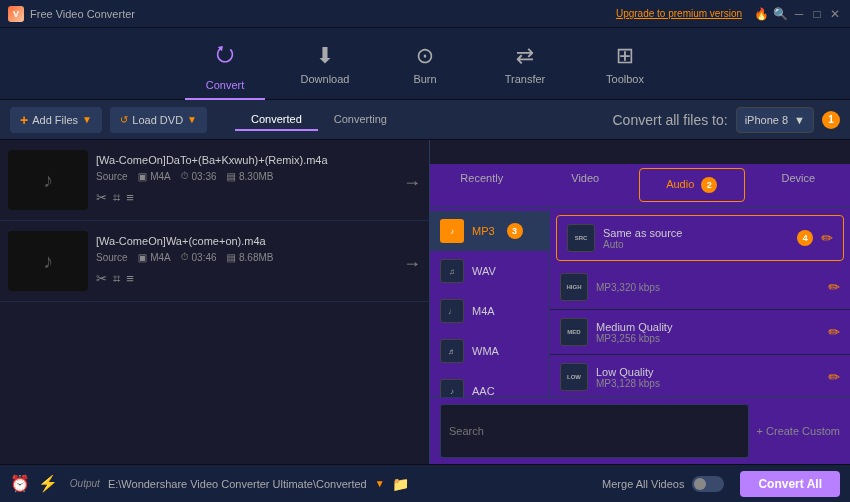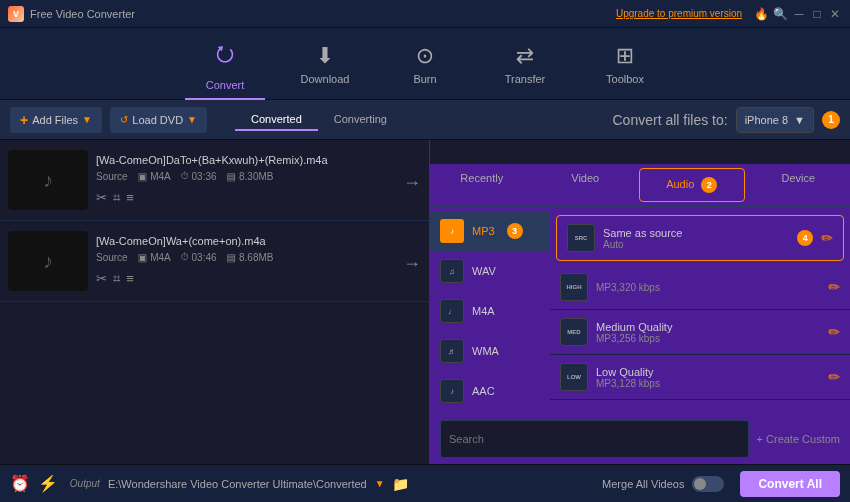--- a/index.html
+++ b/index.html
@@ -467,21 +467,21 @@
       cursor: pointer;
       white-space: nowrap;
       margin-left: 8px;
     }
     .search-input {
       width: 100%;
       background: #1a1a2e;
       border: 1px solid #2a3a5c;
       border-radius: 3px;
       color: #888;
-      padding: 12px 8px;
+      padding: 20px 8px;
       font-size: 11px;
     }
     .create-custom {
       display: flex;
       align-items: center;
       gap: 4px;
       color: #888;
       font-size: 11px;
       cursor: pointer;
     }

